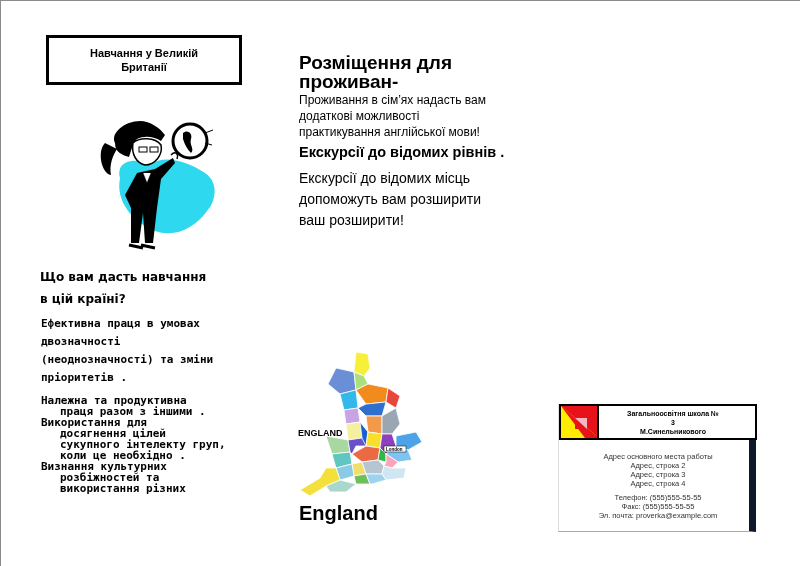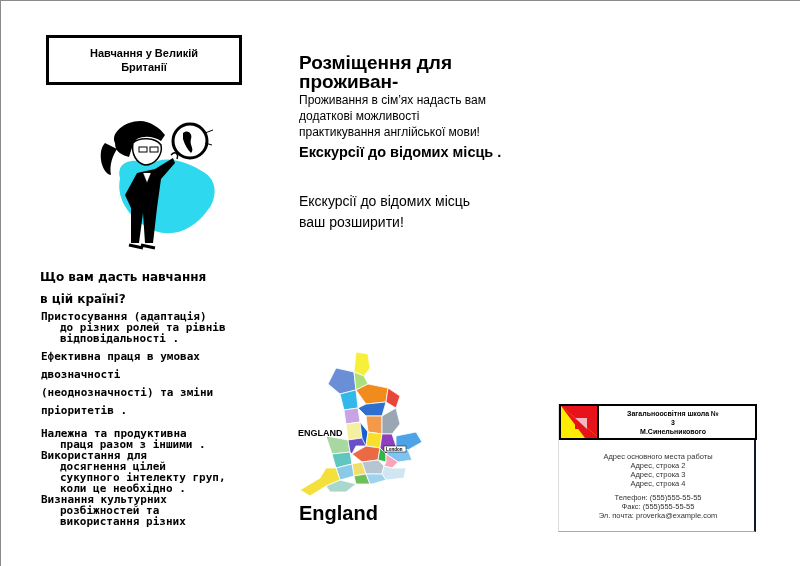--- a/index.html
+++ b/index.html
@@ -39,32 +39,32 @@
     .p2-p1 {
       position: absolute; left: 299px; top: 92px; width: 230px;
       font-size: 12px; line-height: 16px;
     }
     .p2-h2 {
       position: absolute; left: 299px; top: 143px; width: 230px;
       font-weight: bold; font-size: 14.5px; line-height: 19px;
     }
     .p2-p2 {
       position: absolute; left: 299px; top: 168px; width: 230px;
-      font-size: 14px; line-height: 21px; margin-top: 23px;
+      font-size: 14px; line-height: 21px;
     }
     .map { position: absolute; left: 296px; top: 350px; width: 130px; height: 148px; }
     .map-caption {
       position: absolute; left: 299px; top: 500px;
       font-weight: bold; font-size: 20px; line-height: 26px;
     }
 
     
     .school-card {
       position: absolute; left: 558px; top: 404px; width: 198px; height: 128px;
-      border-right: 2px solid #0f172a; border-bottom: 1px solid #aaa; border-left: 1px solid #ddd;
+      border-right: 7px solid #0f172a; border-bottom: 1px solid #aaa; border-left: 1px solid #ddd;
       background: #fff;
     }
     .school-head {
       position: absolute; left: 0; top: 0; width: 198px; height: 36px;
       border: 2px solid #000; background: #fff; display: flex;
     }
     .logo { width: 38px; height: 32px; border-right: 2px solid #000; position: relative; overflow: hidden; }
     .school-name {
       flex: 1; display: flex; flex-direction: column; justify-content: center; align-items: center;
       font-size: 7px; font-weight: bold; line-height: 9px; text-align: center; padding-right: 8px;
@@ -102,25 +102,20 @@
   <path d="M34 142 L 48 145 M46 142 L 60 145" stroke="#000" stroke-width="3"></path>
   <path d="M48 70 L 52 80 L 56 70" fill="#fff" stroke="#000" stroke-width="0.5"></path>
 </svg>
 
 <div class="q-heading">
   <div>Що  вам дасть навчання</div>
   <div>в цій країні?</div>
 </div>
 
 <div class="skills">
-  <div class="skill">
-    <span class="first">Пристосування (адаптація)</span>
-    <span class="rest">до різних ролей та рівнів</span>
-    <span class="rest">відповідальності .</span>
-  </div>
   <div class="skill loose">
     <span class="first">Ефективна праця в умовах</span>
     <span class="rest">двозначності</span>
     <span class="rest">(неоднозначності) та зміни</span>
     <span class="rest">пріоритетів .</span>
   </div>
   <div class="skill g3">
     <span class="first">Належна та продуктивна</span>
     <span class="rest">праця разом з іншими .</span>
   </div>
@@ -138,23 +133,24 @@
 </div>
 
 <div class="p2-h1">
   <div>Розміщення  для проживан-</div>
 </div>
 <div class="p2-p1">
   <div>Проживання в сім’ях надасть вам</div>
   <div>додаткові можливості</div>
   <div>практикування  англійської мови!</div>
 </div>
-<div class="p2-h2">Екскурсії до відомих місць .</div>
+<div class="p2-h2">Екскурсії до відомих рівнів .</div>
 <div class="p2-p2">
   <div>Екскурсії до відомих місць</div>
+  <div>допоможуть вам розширити</div>
   <div>ваш розширити!</div>
 </div>
 
 <svg class="map" viewBox="0 0 130 148">
   <path d="M60 2 L 72 4 L 74 18 L 68 26 L 58 22 Z" fill="#f7ef3a" stroke="#fff" stroke-width="0.8"></path>
   <path d="M40 18 L 58 22 L 60 40 L 44 44 L 32 34 Z" fill="#6b8fd6" stroke="#fff" stroke-width="0.8"></path>
   <path d="M58 22 L 68 26 L 72 34 L 60 40 Z" fill="#a9e07b" stroke="#fff" stroke-width="0.8"></path>
   <path d="M60 40 L 72 34 L 92 38 L 90 52 L 70 54 Z" fill="#f08b1c" stroke="#fff" stroke-width="0.8"></path>
   <path d="M90 52 L 92 38 L 104 46 L 100 58 Z" fill="#e7473b" stroke="#fff" stroke-width="0.8"></path>
   <path d="M44 44 L 60 40 L 62 58 L 48 60 Z" fill="#33b8ea" stroke="#fff" stroke-width="0.8"></path>

